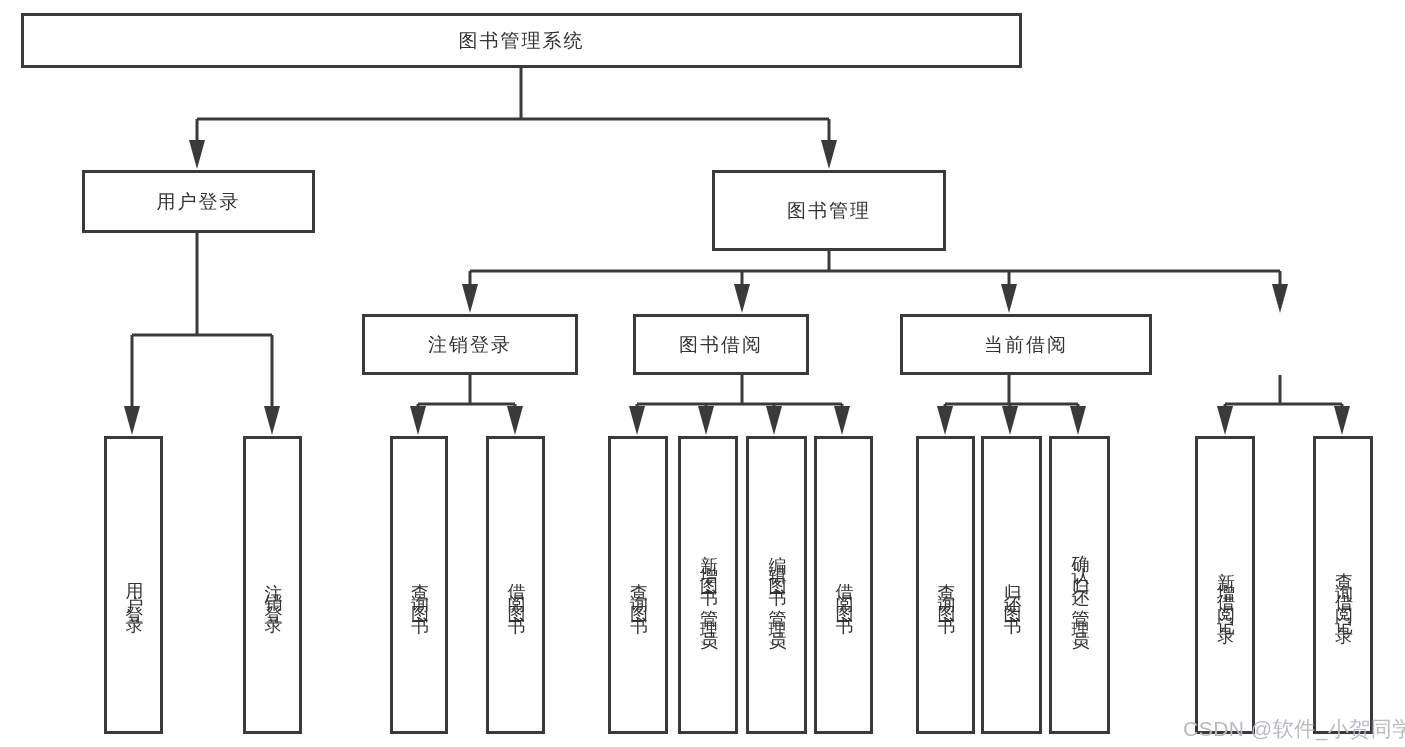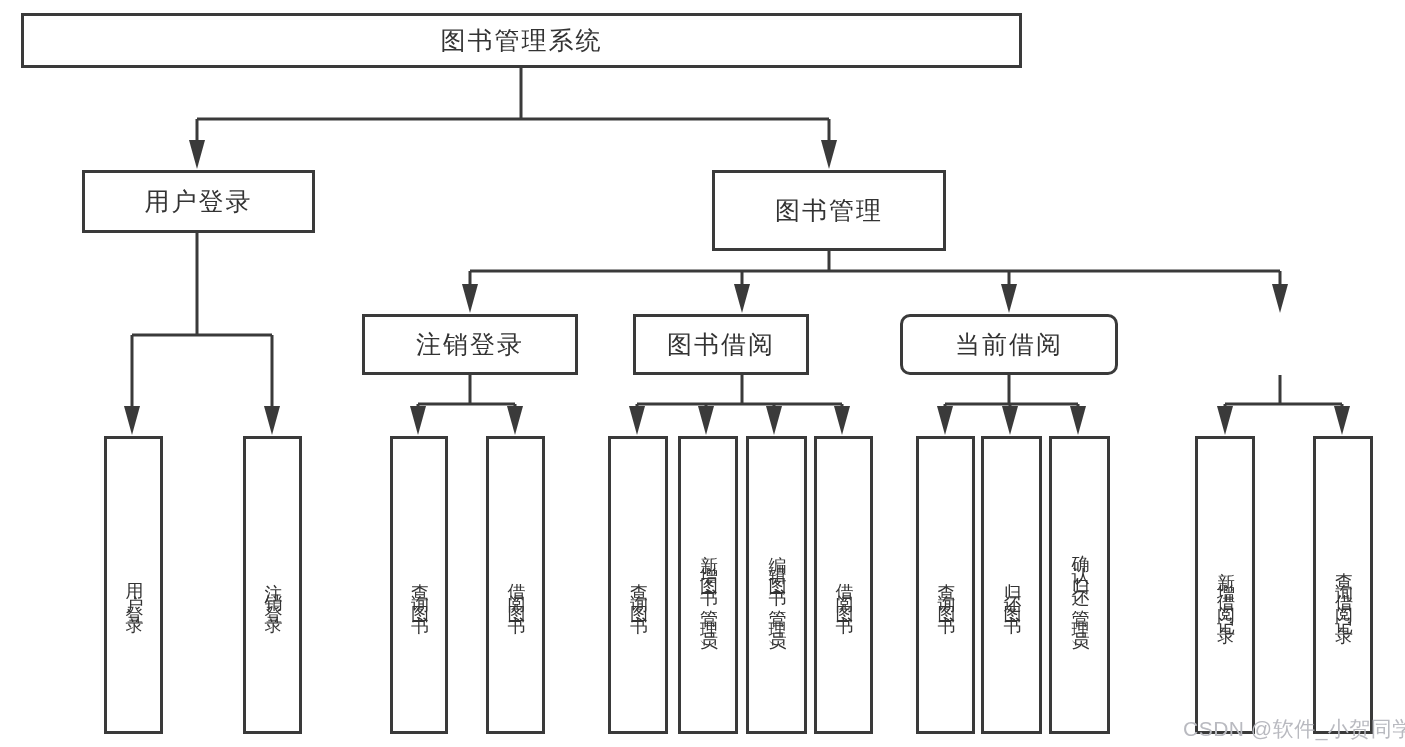--- a/index.html
+++ b/index.html
@@ -28,21 +28,21 @@
   }
   .connectors path { stroke: currentColor; stroke-width: 3; fill: none; }
   .connectors polygon { fill: currentColor; stroke: none; }
   .node {
     position: absolute;
     border: 3px solid var(--line);
     background: var(--box_fill);
     display: flex;
     align-items: center;
     justify-content: center;
-    font-size: 25px;
+    font-size: 19px;
     letter-spacing: 2px;
     color: var(--text);
     z-index: 2;
     white-space: nowrap;
   }
   .node.root { left: 21px; top: 13px; width: 1001px; height: 55px; }
   .leaf {
     position: absolute;
     top: 436px;
     height: 298px;
@@ -139,21 +139,21 @@
   <div class="node" style="left:712px; top:170px; width:234px; height:81px;">
     <span>图书管理</span>
   </div>
 
   <div class="node" style="left:362px; top:314px; width:216px; height:61px;">
     <span>注销登录</span>
   </div>
   <div class="node" style="left:633px; top:314px; width:176px; height:61px;">
     <span>图书借阅</span>
   </div>
-  <div class="node" style="left:900px; top:314px; width:218px; height:61px;border-radius:10px;">
+  <div class="node" style="left:900px; top:314px; width:252px; height:61px;">
     <span>当前借阅</span>
   </div>
 
   <div class="leaf" style="left:104px; width:59px;">
     <span class="vtext">用户登录</span>
   </div>
   <div class="leaf" style="left:243px; width:59px;">
     <span class="vtext">注销登录</span>
   </div>
 

